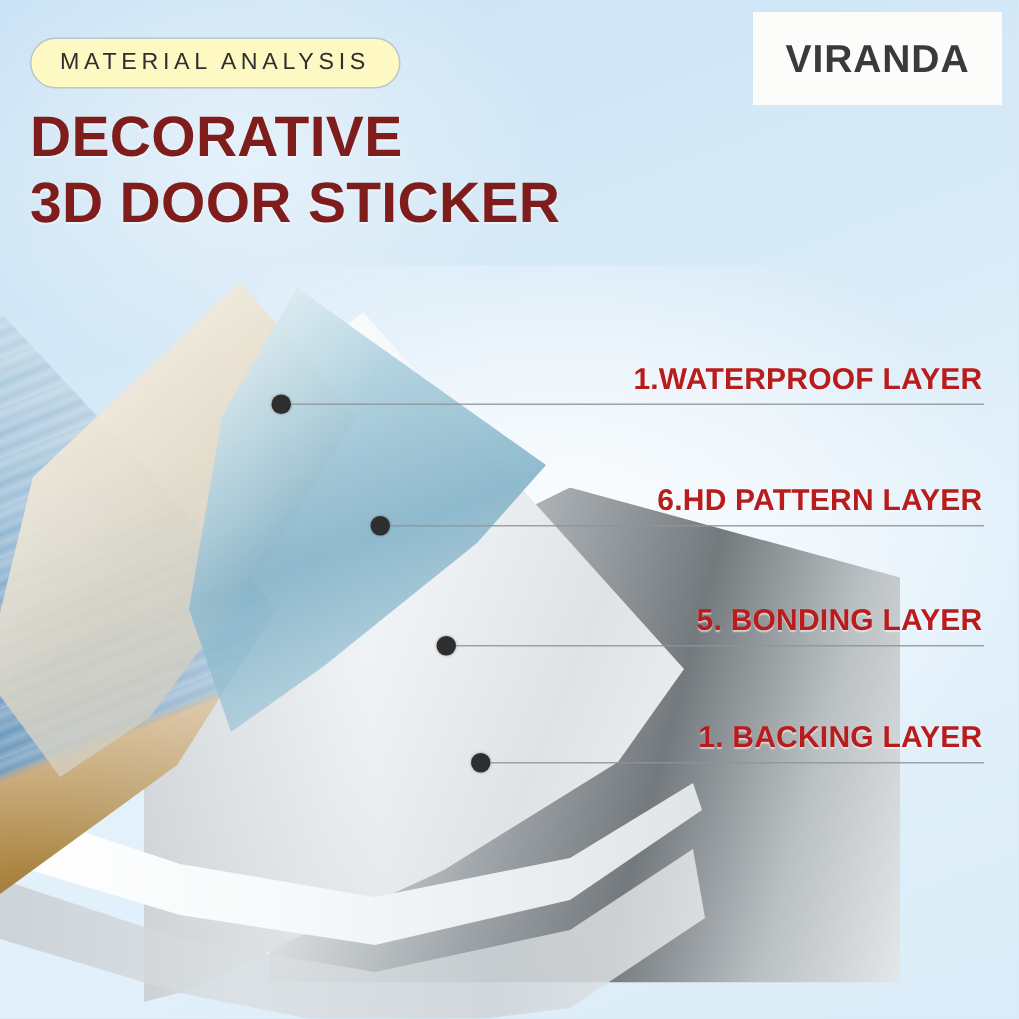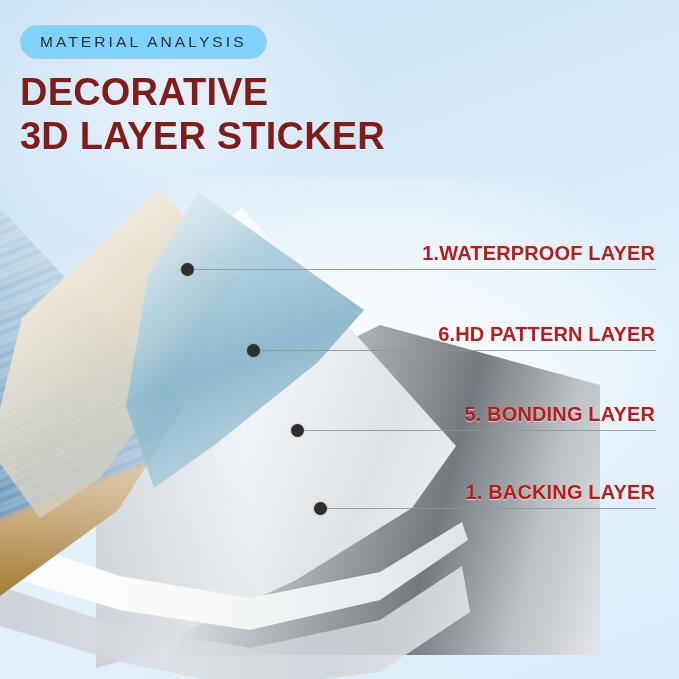--- a/index.html
+++ b/index.html
@@ -25,21 +25,21 @@
     background:radial-gradient(ellipse at 50% 50%, rgba(255,255,255,.45) 0%, rgba(255,255,255,0) 70%);
   }
 
   
   .badge {
     position:absolute; left:20px; top:25px; height:34px;
     padding:0 19px;
     display:flex; align-items:center;
     border:1.4px solid #b9c6d0;
     border-radius:17px;
-    background:#7dd3fc;
+    background:#fef9c3;
     font-size:15.5px; color:#2f2f2f;
     letter-spacing:3.1px; font-weight:400;
     white-space:nowrap;
   }
   .title {
     position:absolute; left:20px; top:70px;
     font-size:38px; font-weight:700; color:#7f1d1d;
     letter-spacing:.2px; line-height:1.16;
     text-shadow:0 1px 1px rgba(255,255,255,.55);
   }
@@ -170,23 +170,26 @@
   <div class="bg-base"></div>
   <div class="bg-glow2"></div>
   <div class="bg-glow"></div>
 
   <div class="badge">
     <span>MATERIAL ANALYSIS</span>
   </div>
 
   <div class="title">
     <div>DECORATIVE</div>
-    <div>3D LAYER STICKER</div>
-  </div>
-
+    <div>3D DOOR STICKER</div>
+  </div>
+
+  <div class="logo-box">
+    <span class="logo-text">VIRANDA</span>
+  </div>
 
   <div class="sticker">
     <div class="gray-sheet"></div>
     <div class="backing"></div>
     <div class="backing-shade"></div>
     <div class="curl-under"></div>
     <div class="curl-rim"></div>
 
     <div class="photo-wrap">
       <div class="photo"></div>

